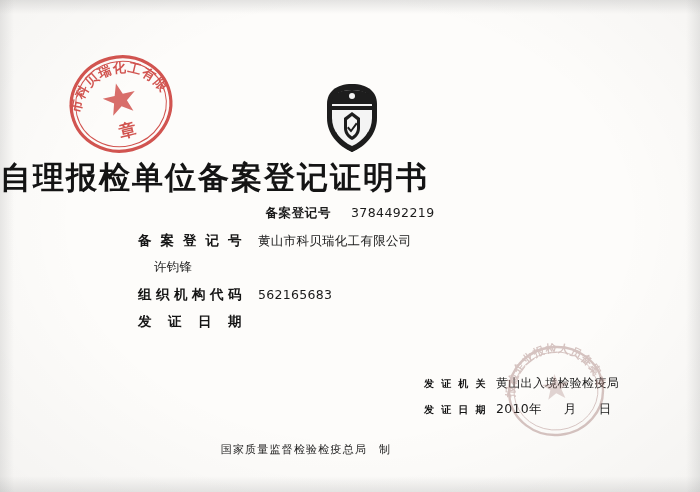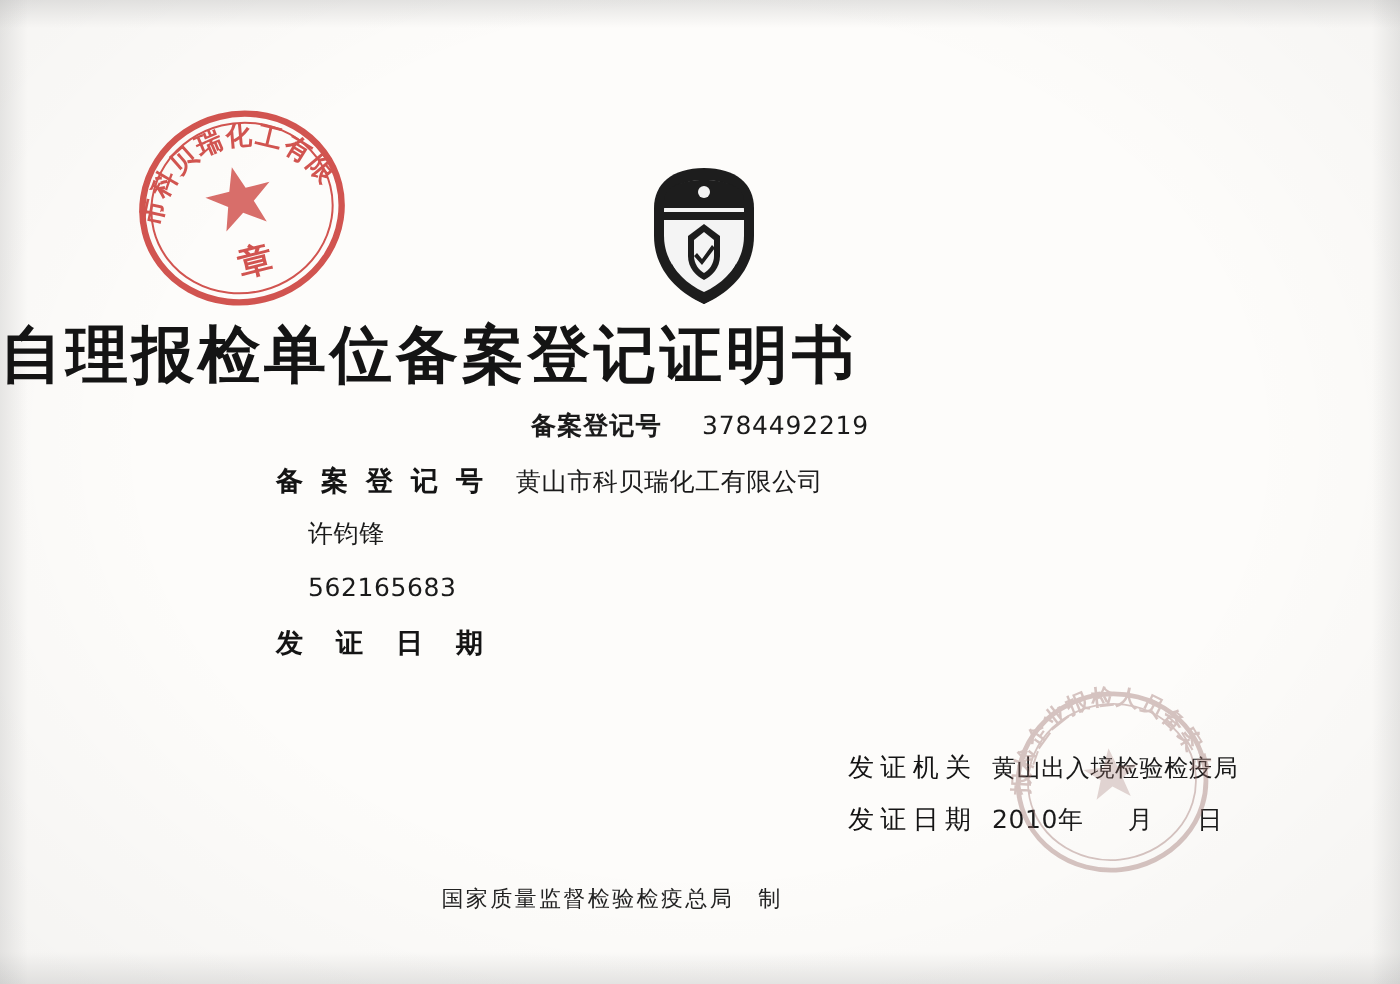--- a/index.html
+++ b/index.html
@@ -121,22 +121,22 @@
     top: 375px;
     width: 250px;
   }
   .issuer-row {
     display: flex;
     align-items: baseline;
     height: 26px;
   }
   .issuer-label {
     width: 62px;
-    font-size: 13px;
-    font-weight: normal;
+    font-size: 10px;
+    font-weight: bold;
     color: #141414;
     letter-spacing: 0.5px;
     text-align: justify;
     text-align-last: justify;
   }
   .issuer-value {
     margin-left: 10px;
     font-size: 12px;
     color: #1a1a1a;
     letter-spacing: 0.3px;
@@ -234,20 +234,21 @@
 
   <div id="fields">
     <div class="field-row">
       <span class="field-label">备案登记号</span>
       <span class="field-value">黄山市科贝瑞化工有限公司</span>
     </div>
     <div class="field-row">
       <span class="field-value">许钧锋</span>
     </div>
     <div class="field-row">
+      <span class="field-label">组织机构代码</span>
       <span class="field-value">562165683</span>
     </div>
     <div class="field-row">
       <span class="field-label">发证日期</span>
     </div>
   </div>
 
   <div id="issuer">
     <div class="issuer-row">
       <span class="issuer-label">发证机关</span>

